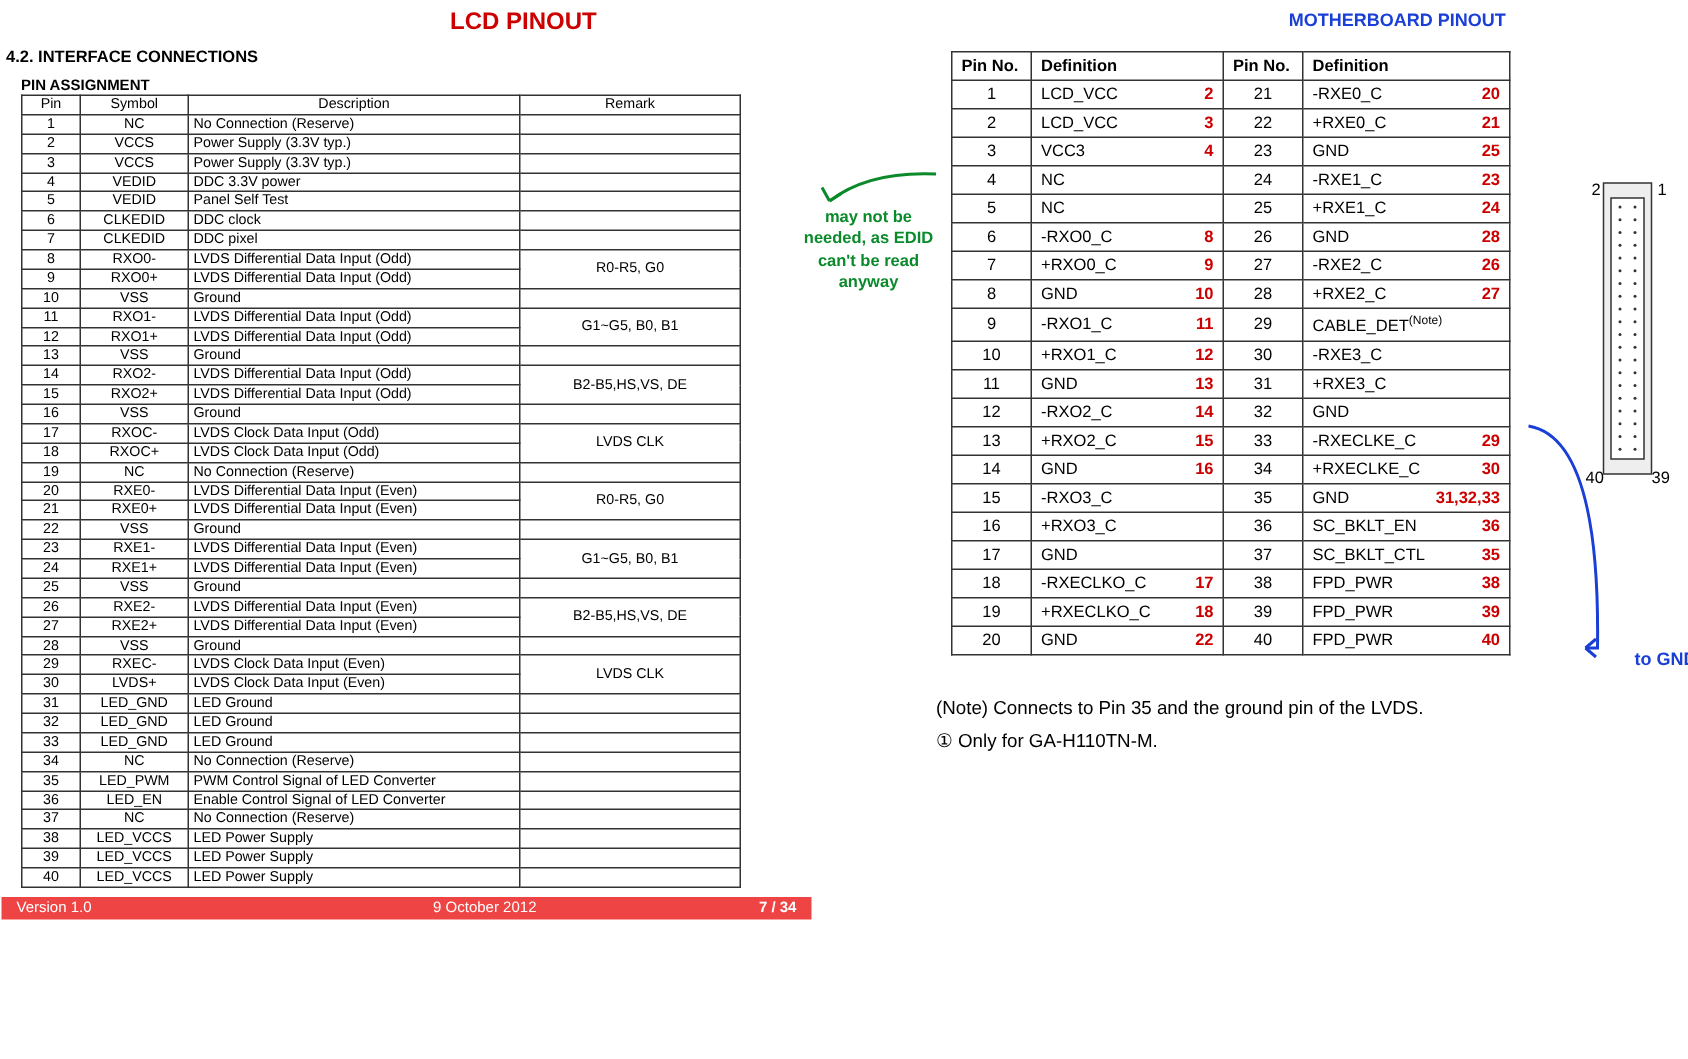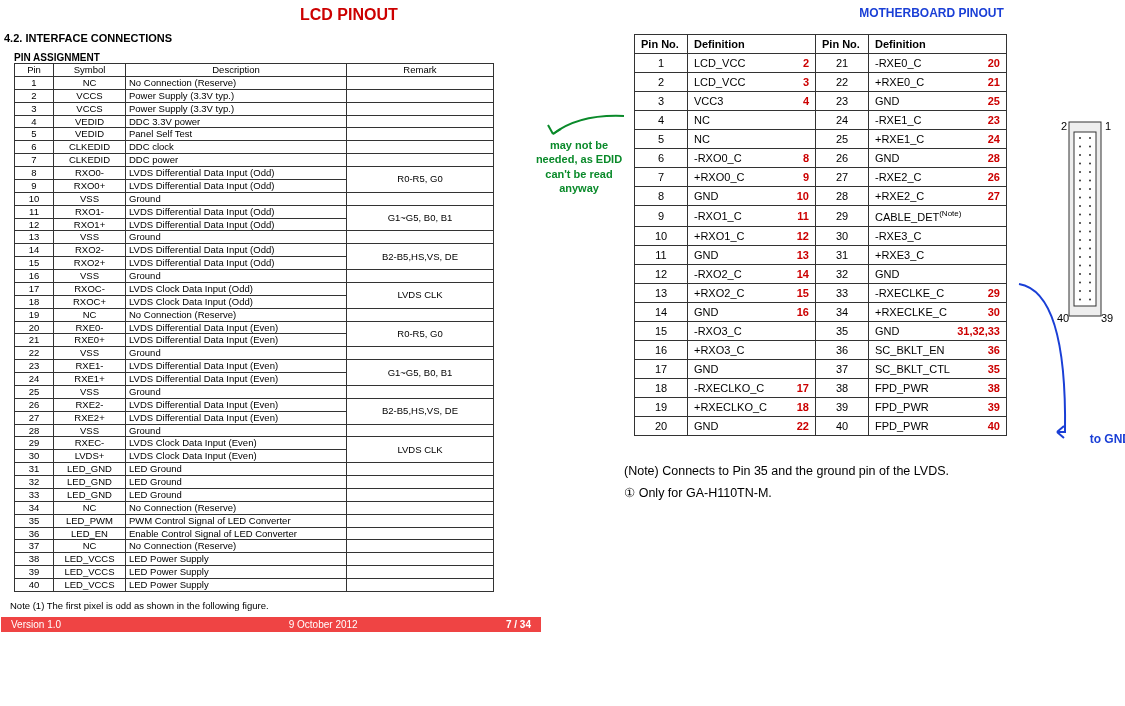--- a/index.html
+++ b/index.html
@@ -92,21 +92,21 @@
           </tr>
           <tr>
             <td class="pin">6</td>
             <td class="sym">CLKEDID</td>
             <td>DDC clock</td>
             <td class="rem"></td>
           </tr>
           <tr>
             <td class="pin">7</td>
             <td class="sym">CLKEDID</td>
-            <td>DDC power</td>
+            <td>DDC pixel</td>
             <td class="rem"></td>
           </tr>
           <tr>
             <td class="pin">8</td>
             <td class="sym">RXO0-</td>
             <td>LVDS Differential Data Input (Odd)</td>
             <td class="rem" rowspan="2">R0-R5, G0</td>
           </tr>
           <tr>
             <td class="pin">9</td>
@@ -287,21 +287,20 @@
             <td class="rem"></td>
           </tr>
           <tr>
             <td class="pin">40</td>
             <td class="sym">LED_VCCS</td>
             <td>LED Power Supply</td>
             <td class="rem"></td>
           </tr>
         </tbody>
     </table>
-    <div class="note-text">Note (1)  The first pixel is odd as shown in the following figure.</div>
     <div class="footer-bar">
       <div>Version 1.0</div>
       <div style="text-align:right">9 October 2012</div>
       <div style="text-align:right; font-weight:bold">7 / 34</div>
     </div>
   </div>
 
   <div class="right-panel">
     <div class="blue-title">MOTHERBOARD PINOUT</div>
 

